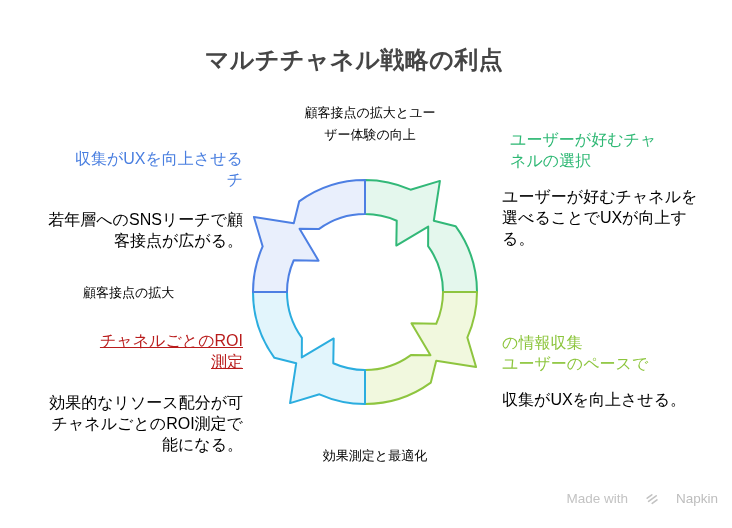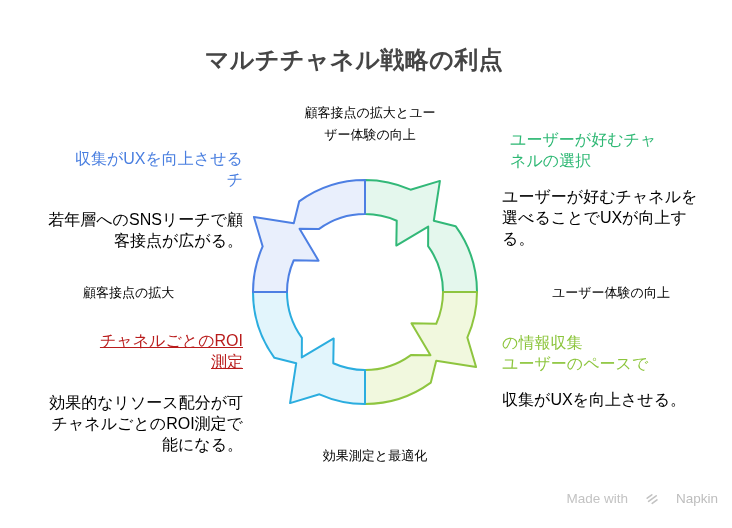--- a/index.html
+++ b/index.html
@@ -35,21 +35,20 @@
 
 <div id="canvas">
 
   <div class="title">マルチチャネル戦略の利点</div>
 
   <div class="jlabel top">
     <div>顧客接点の拡大とユー</div>
     <div>ザー体験の向上</div>
   </div>
   <div class="jlabel left">顧客接点の拡大</div>
-  <div class="jlabel right">ユーザー体験の向上</div>
   <div class="jlabel bottom">効果測定と最適化</div>
 
   <div class="benefit col-left lt-h heading" style="color: rgb(74, 127, 224);">
     <div>収集がUXを向上させる</div>
     <div>チ</div>
   </div>
   <div class="benefit col-left lt-d desc">
     <div>若年層へのSNSリーチで顧</div>
     <div>客接点が広がる。</div>
   </div>

